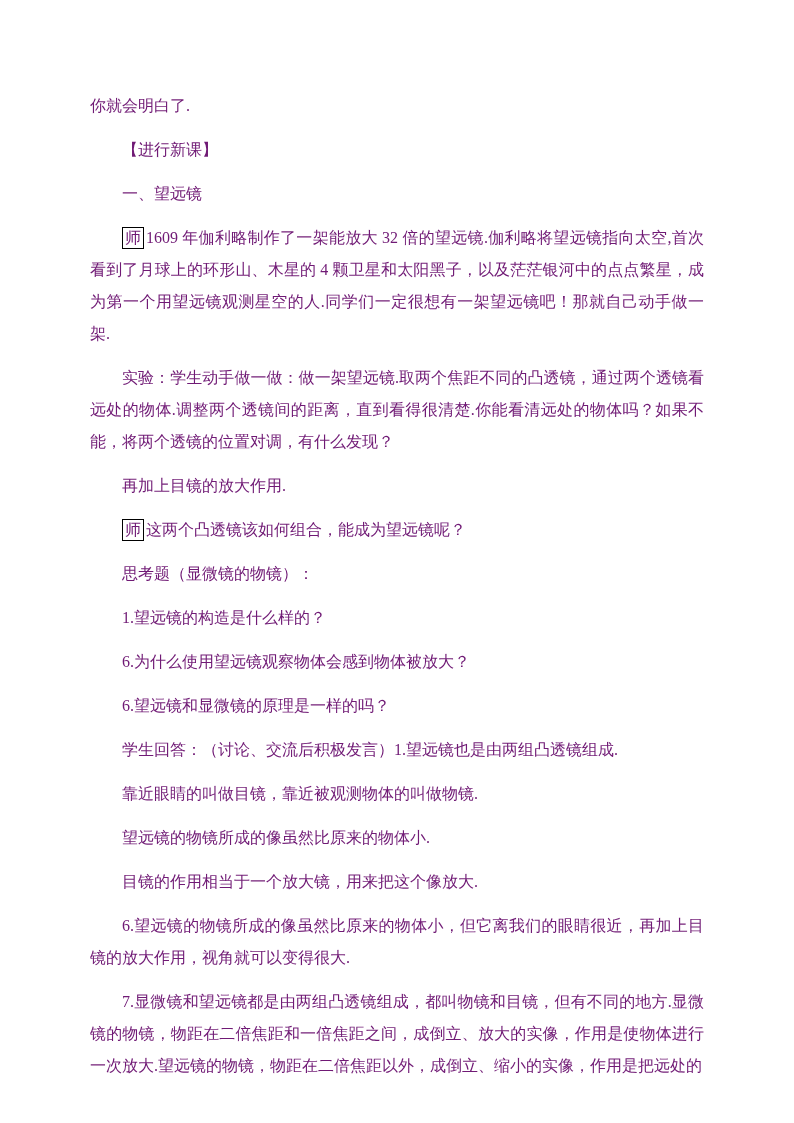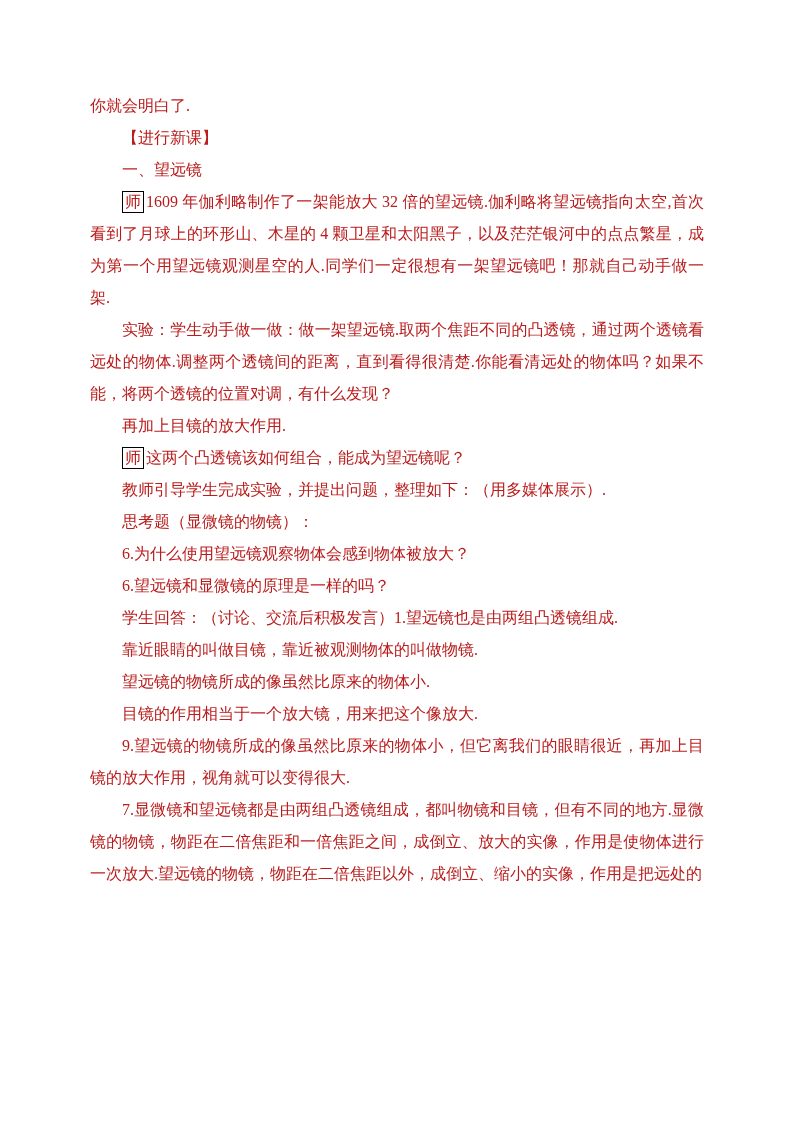--- a/index.html
+++ b/index.html
@@ -6,39 +6,40 @@
     margin: 0;
     padding: 0;
     background: #ffffff;
   }
   .page {
     position: relative;
     width: 794px;
     height: 1123px;
     margin: 0 auto;
     background: #ffffff;
-    color: #b91c1c;
+    color: #701a75;
     font-family: "Liberation Serif", serif;
     font-size: 16px;
     line-height: 32px;
     box-sizing: border-box;
     padding: 90px 66px 0 90px;
     overflow: hidden;
   }
   .doc-body {
     width: 614px;
   }
   p.para {
     margin: 0;
     padding: 0;
     text-align: justify;
     word-break: break-all;
   }
   p.para.indent {
     text-indent: 2em;
+    margin-top: 12px;
   }
   .teacher-box {
     display: inline-block;
     border: 1px solid #000000;
     line-height: 19px;
     height: 20px;
     padding: 0 2px;
     margin-right: 2px;
     text-indent: 0;
     vertical-align: baseline;
@@ -59,35 +60,35 @@
     <p class="para indent"><span class="teacher-box">师</span><span>1609 年伽利略制作了一架能放大 32 倍的望远镜.伽利略将望远镜指向太空,首次看到了月球上的环形山、木星的 4 颗卫星和太阳黑子，以及茫茫银河中的点点繁星，成为第一个用望远镜观测星空的人.同学们一定很想有一架望远镜吧！那就自己动手做一架.</span></p>
 
     <p class="para indent">实验：学生动手做一做：做一架望远镜.取两个焦距不同的凸透镜，通过两个透镜看远处的物体.调整两个透镜间的距离，直到看得很清楚.你能看清远处的物体吗？如果不能，将两个透镜的位置对调，有什么发现？</p>
 
     <p class="para indent">再加上目镜的放大作用.</p>
 
 
     <p class="para indent"><span class="teacher-box">师</span><span>这两个凸透镜该如何组合，能成为望远镜呢？</span></p>
 
 
-    <p class="para indent">教师引导学生完成实验，并提出问题，整理如下：（用多媒体展示）.</p>
 
     <p class="para indent">思考题（显微镜的物镜）：</p>
 
+    <p class="para indent">1.望远镜的构造是什么样的？</p>
 
     <p class="para indent">6.为什么使用望远镜观察物体会感到物体被放大？</p>
 
     <p class="para indent">6.望远镜和显微镜的原理是一样的吗？</p>
 
     <p class="para indent">学生回答：（讨论、交流后积极发言）1.望远镜也是由两组凸透镜组成.</p>
 
     <p class="para indent">靠近眼睛的叫做目镜，靠近被观测物体的叫做物镜.</p>
 
     <p class="para indent">望远镜的物镜所成的像虽然比原来的物体小.</p>
 
     <p class="para indent">目镜的作用相当于一个放大镜，用来把这个像放大.</p>
 
-    <p class="para indent">9.望远镜的物镜所成的像虽然比原来的物体小，但它离我们的眼睛很近，再加上目镜的放大作用，视角就可以变得很大.</p>
+    <p class="para indent">6.望远镜的物镜所成的像虽然比原来的物体小，但它离我们的眼睛很近，再加上目镜的放大作用，视角就可以变得很大.</p>
 
     <p class="para indent">7.显微镜和望远镜都是由两组凸透镜组成，都叫物镜和目镜，但有不同的地方.显微镜的物镜，物距在二倍焦距和一倍焦距之间，成倒立、放大的实像，作用是使物体进行一次放大.望远镜的物镜，物距在二倍焦距以外，成倒立、缩小的实像，作用是把远处的</p>
 
   </div>
 </div>
 
 </body></html>

